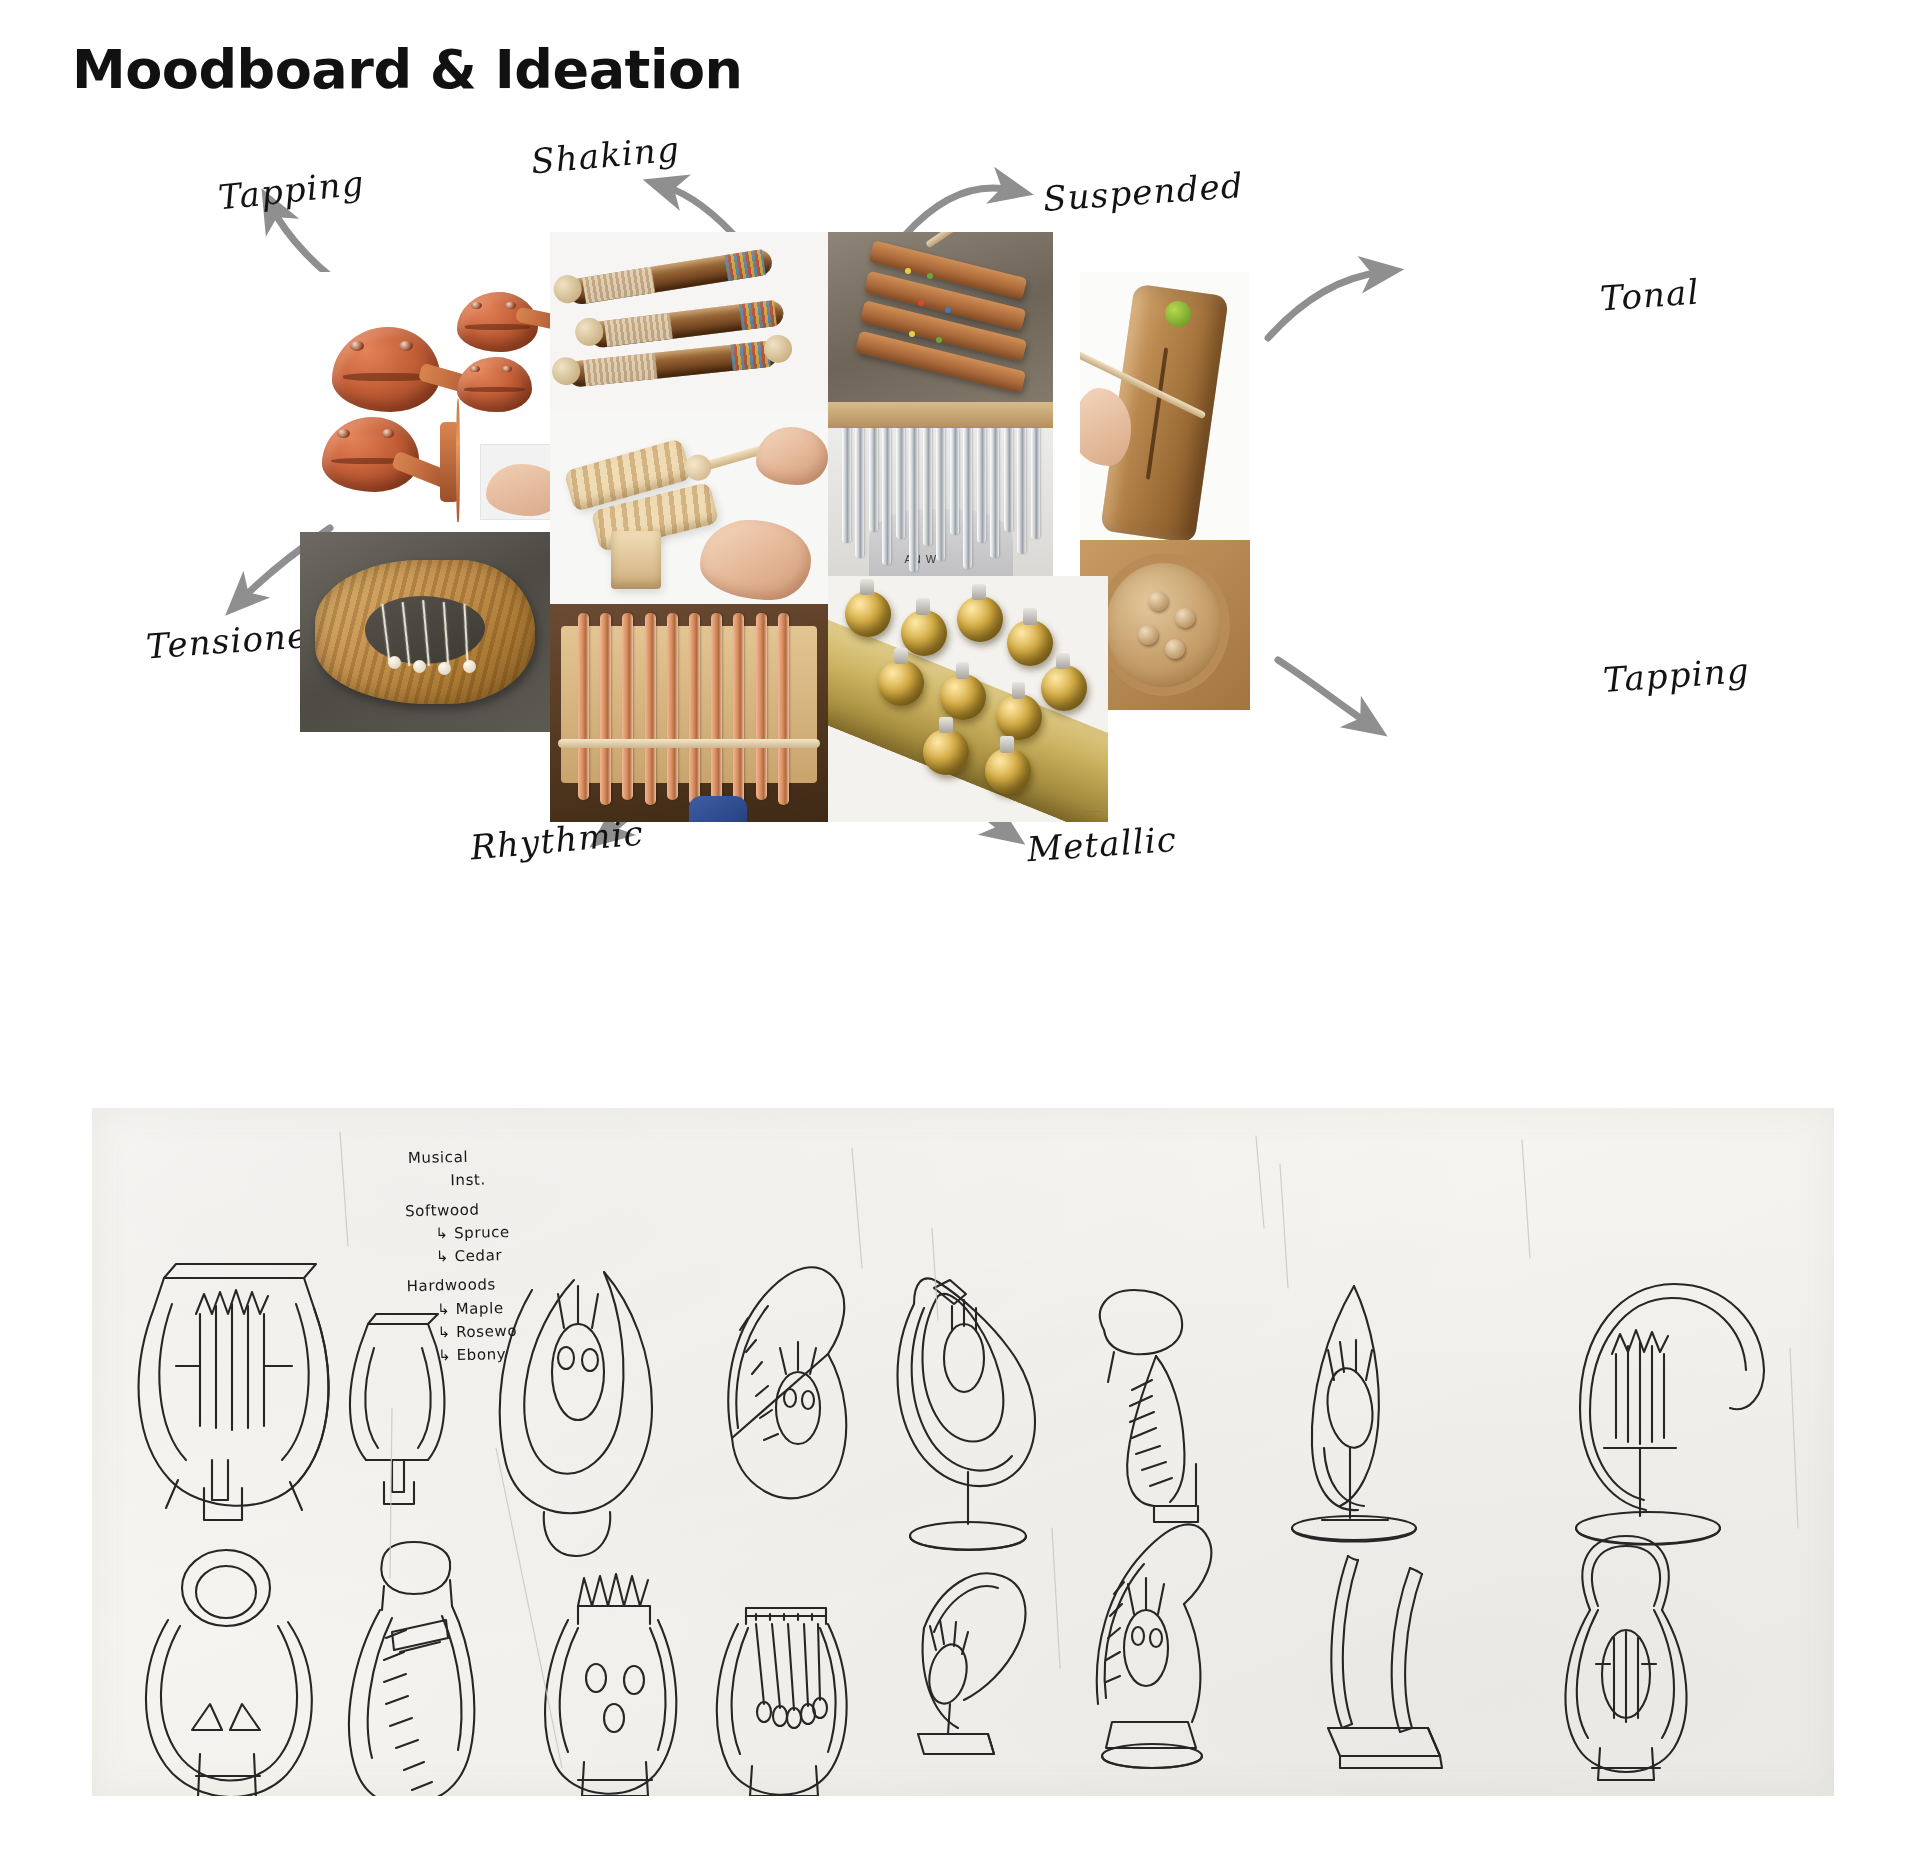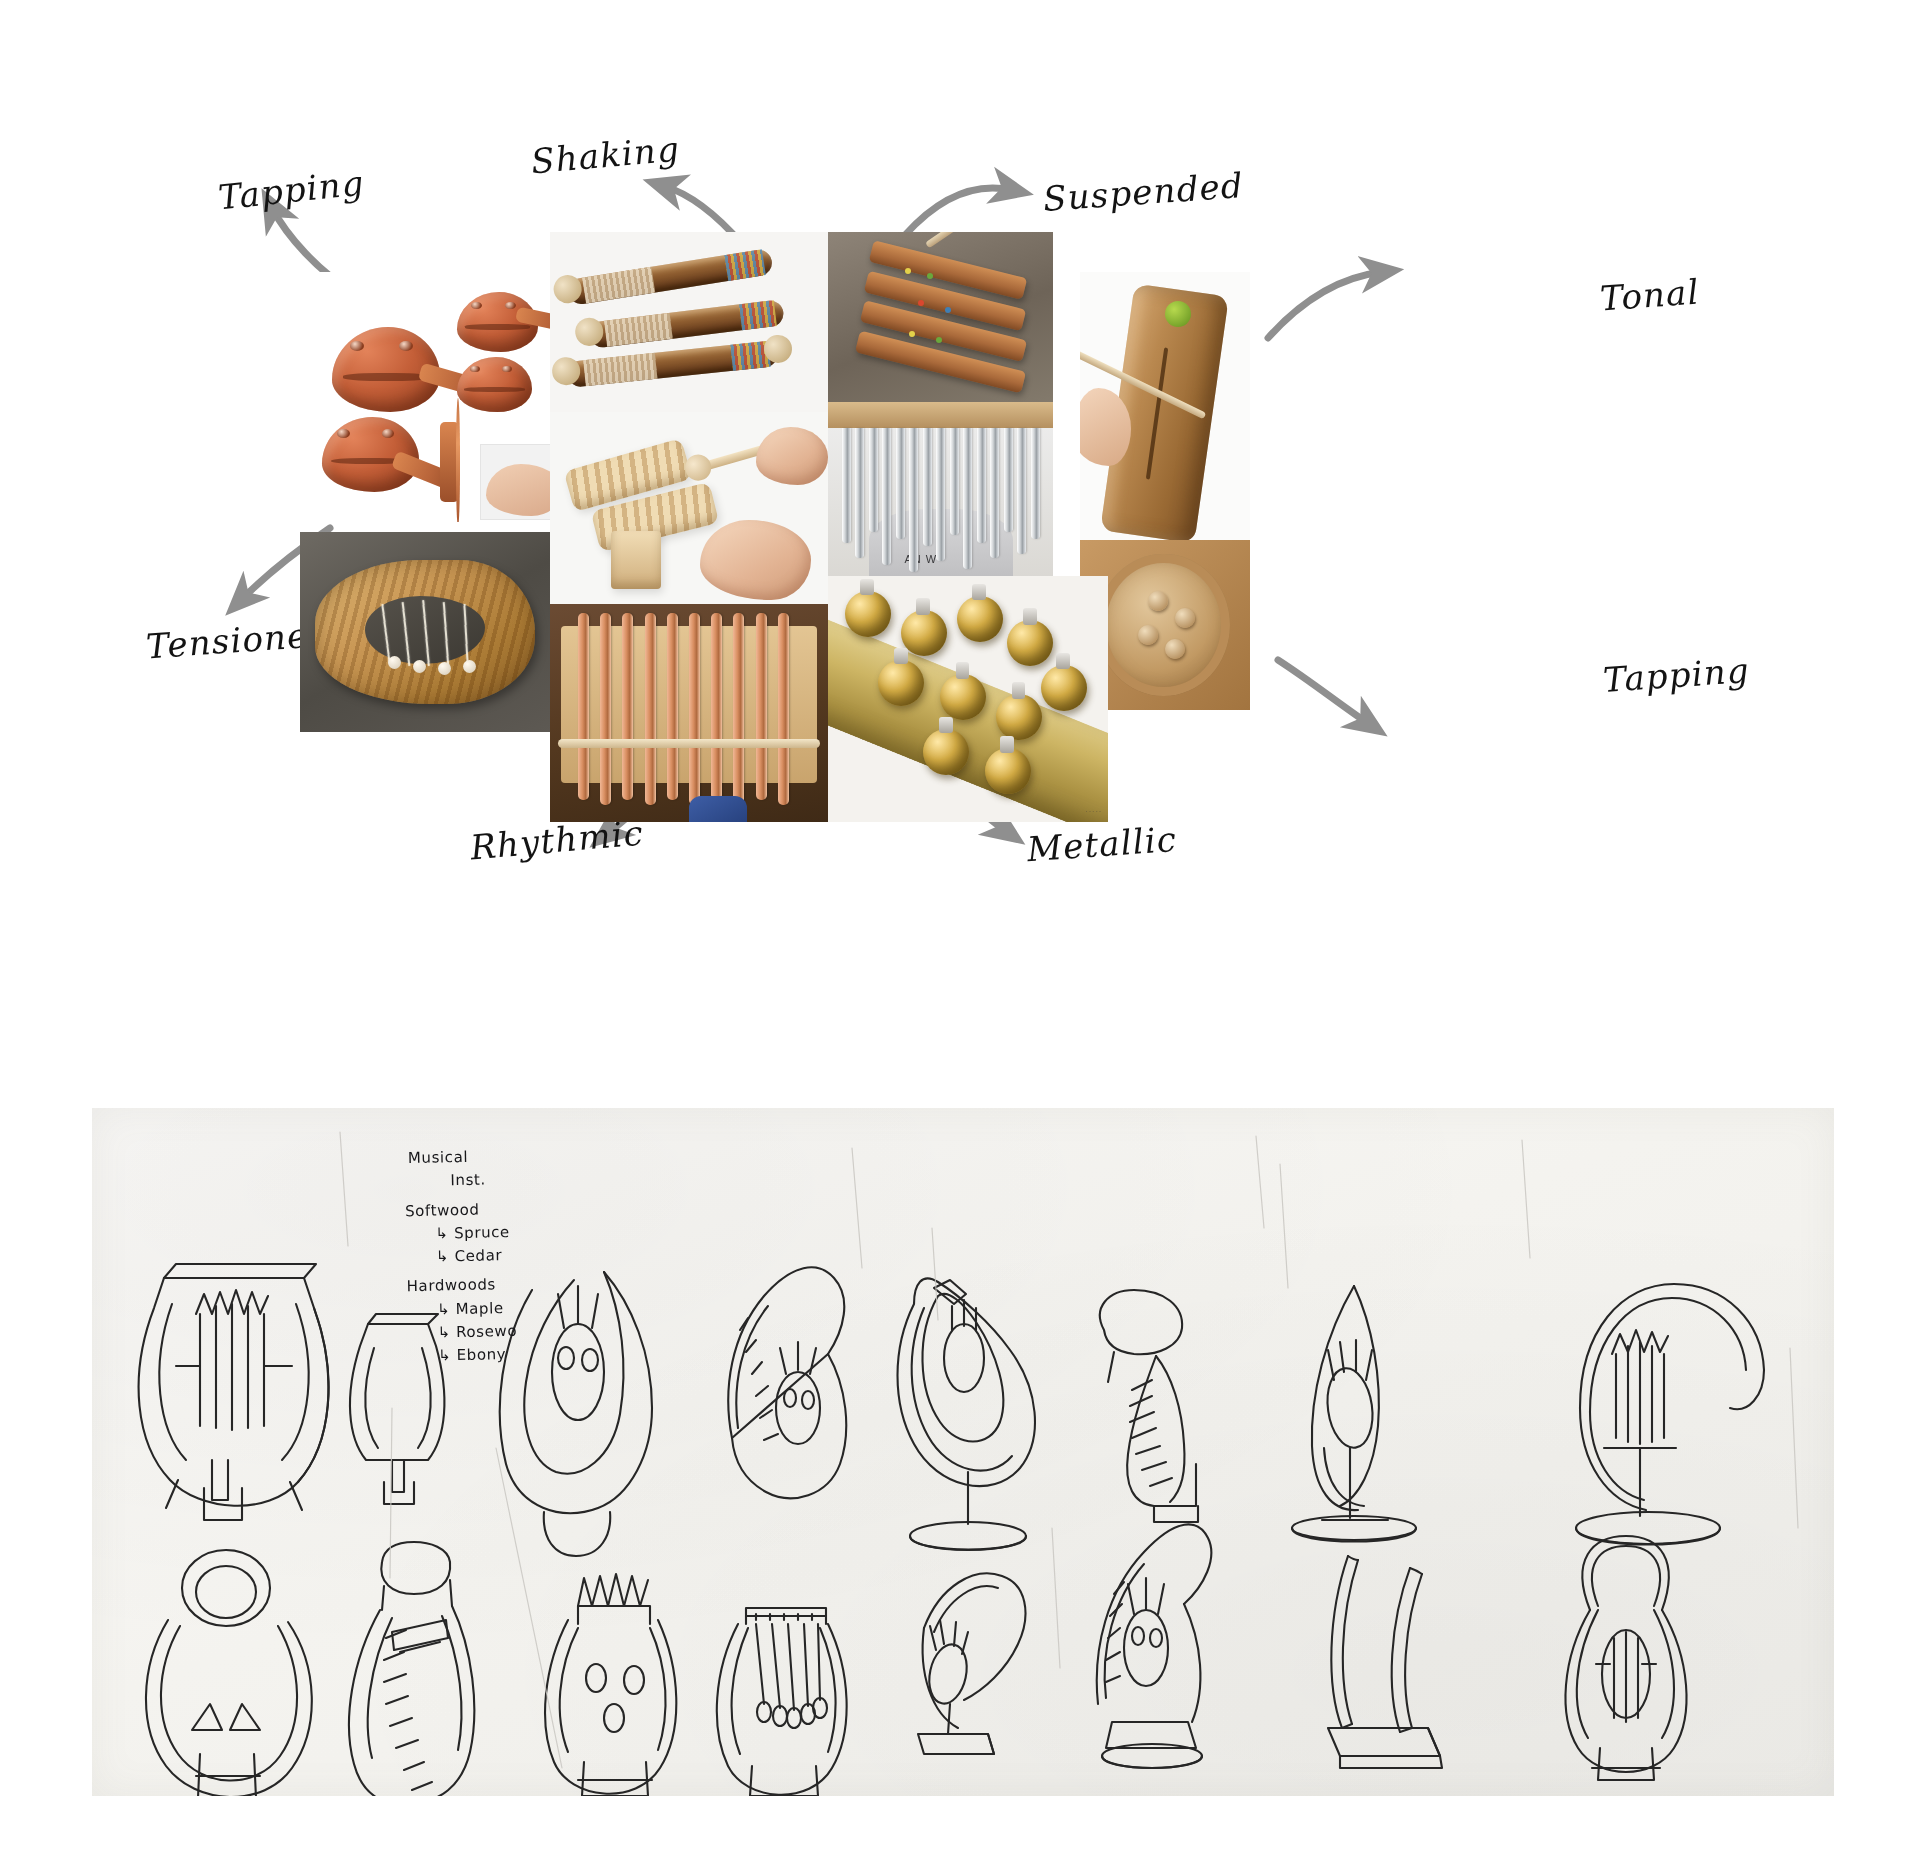--- a/index.html
+++ b/index.html
@@ -332,20 +332,21 @@
   .note-block .nb-title2 { margin-left: 46px; }
   .note-block .nb-head { margin-top: 6px; }
   .note-block .nb-sub { margin-left: 30px; }
   .note-block .arrowc { font-family:"DejaVu Sans", sans-serif; }
 </style>
 </head>
 <body>
 
 <div id="board">
 
+  <div id="title">Moodboard &amp; Ideation</div>
 
   <svg id="arrows" viewBox="0 0 1920 1860" preserveAspectRatio="none">
     <defs>
       <marker id="ah" markerWidth="7" markerHeight="7" refX="3.2" refY="3" orient="auto" markerUnits="strokeWidth">
         <path d="M0,0.3 L6.4,3 L0,5.7 L1.7,3 Z" fill="#8f8f8f"></path>
       </marker>
     </defs>
     <g fill="none" stroke="#8f8f8f" stroke-width="7" stroke-linecap="round" marker-end="url(#ah)">
       <path d="M 352 292 C 318 270 288 238 272 208"></path>
       <path d="M 742 244 C 716 214 690 194 664 186"></path>

